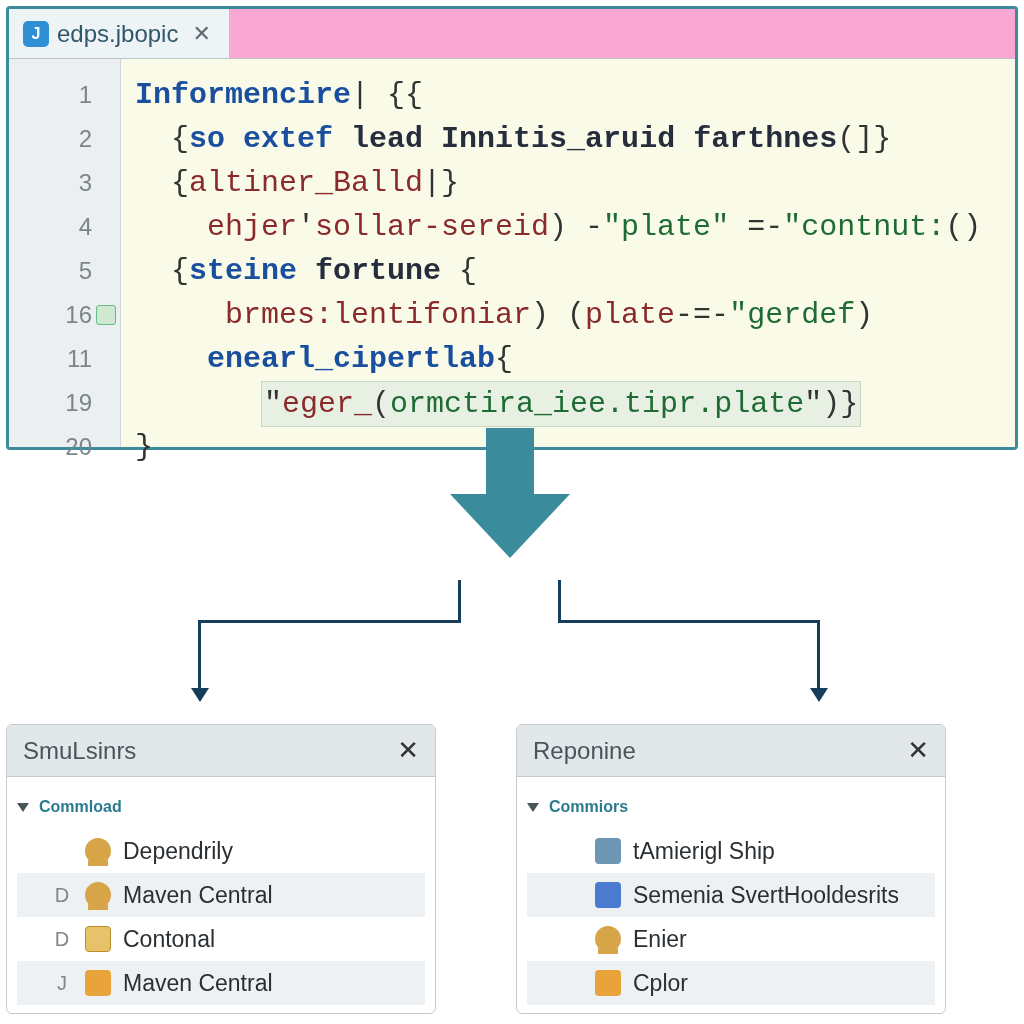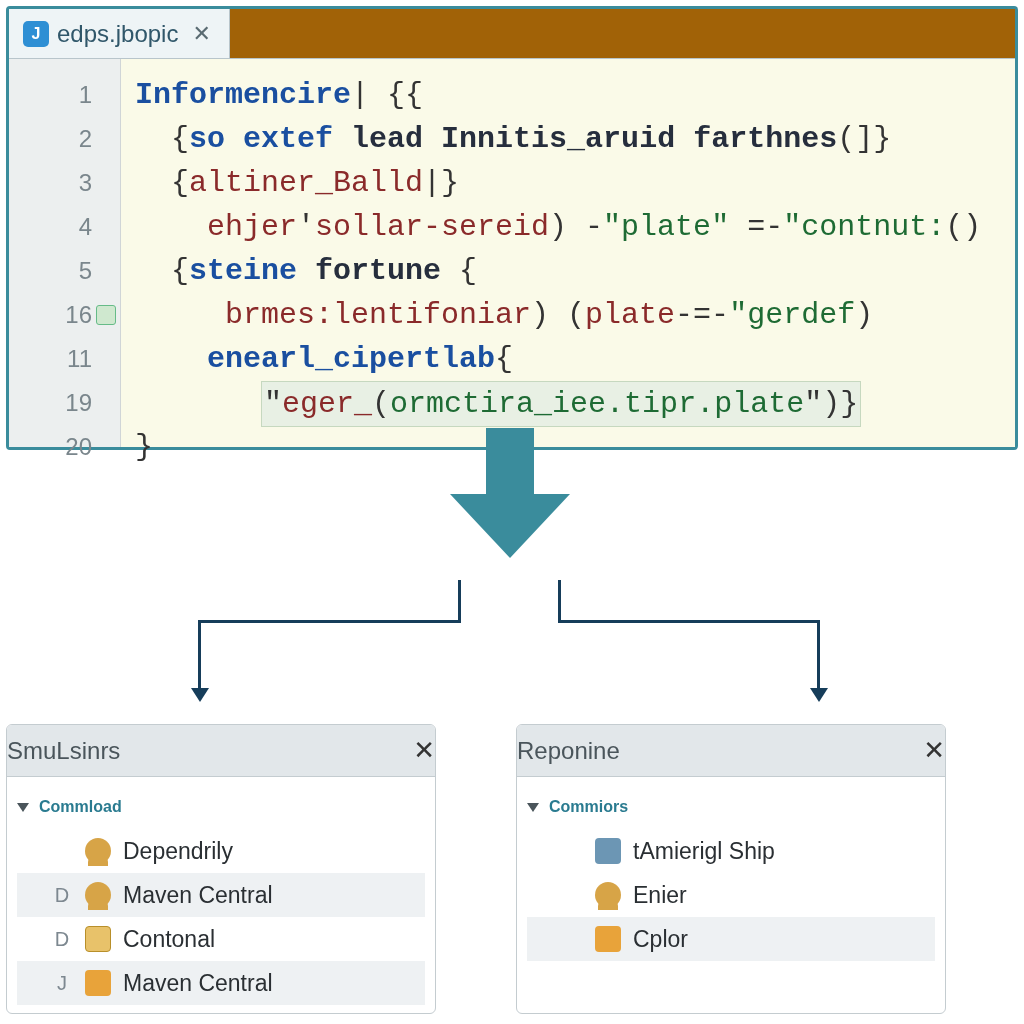--- a/index.html
+++ b/index.html
@@ -18,21 +18,21 @@
     left: 6px; top: 6px;
     width: 1012px; height: 444px;
     border: 3px solid #3a8c9c;
     background: #e9edef;
     border-radius: 4px;
   }
   .editor-tabbar {
     height: 50px;
     display: flex;
     align-items: stretch;
-    background: #a16207;
+    background: #f9a8d4;
     border-bottom: 1px solid #b8c5cb;
   }
   .editor-tab {
     display: flex; align-items: center; gap: 8px;
     background: #eef4f6;
     border-right: 1px solid #b8c5cb;
     padding: 0 18px 0 14px;
     font-size: 24px;
     color: #30576a;
   }
@@ -135,21 +135,21 @@
     border:1px solid #c4ccd0;
     border-radius:6px;
     overflow:hidden;
   }
   .panel.left{ left:6px;  top:724px; height:290px;}
   .panel.right{ left:516px; top:724px; height:290px;}
   .panel-head{
     height:52px;
     background:#e2e7ea;
     display:flex; align-items:center; justify-content:space-between;
-    padding:0 0;
+    padding:0 16px;
     font-size:24px; color:#4a555b;
     border-bottom:1px solid #c4ccd0;
   }
   .panel-close{ font-size:26px; color:#333; }
   .tree{
     padding:8px 10px 4px 10px;
   }
   .tree-root{
     display:flex; align-items:center; gap:6px;
     font-size:16px;
@@ -281,20 +281,25 @@
     <div class="tree-root">
       <span class="caret"></span>
       <span>Commiors</span>
     </div>
     <div id="right-items">
         <div class="tree-item">
           <span class="badge"></span>
           <span class="ico db"></span>
           <span>tAmierigl Ship</span>
         </div>
+        <div class="tree-item alt">
+          <span class="badge"></span>
+          <span class="ico card"></span>
+          <span>Semenia SvertHooldesrits</span>
+        </div>
         <div class="tree-item">
           <span class="badge"></span>
           <span class="ico person"></span>
           <span>Enier</span>
         </div>
         <div class="tree-item alt">
           <span class="badge"></span>
           <span class="ico folder"></span>
           <span>Cplor</span>
         </div>

